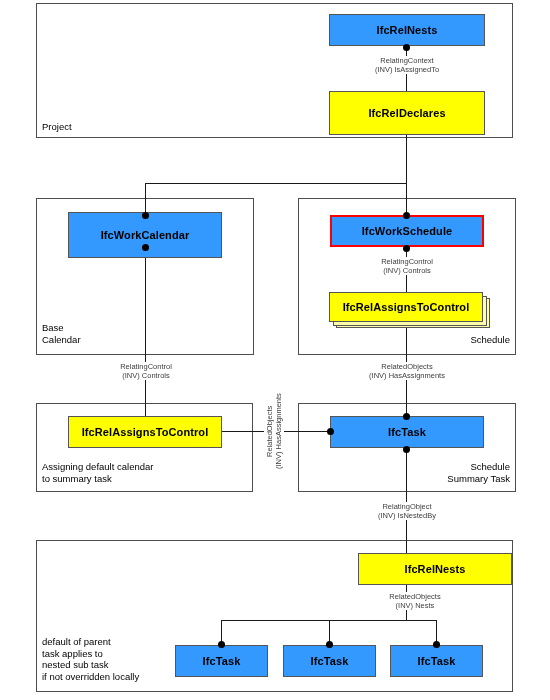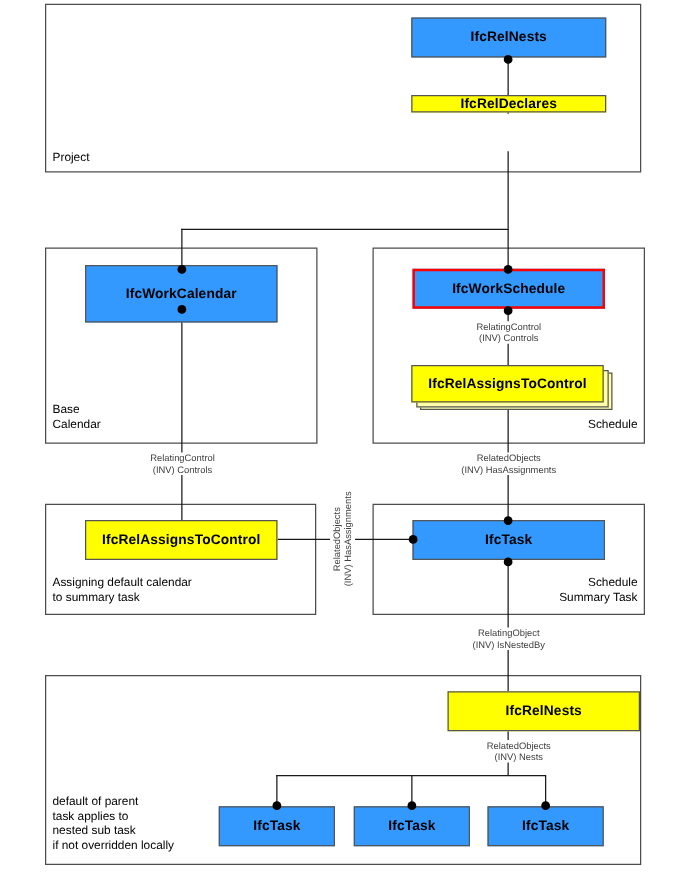--- a/index.html
+++ b/index.html
@@ -120,22 +120,24 @@
 
   <div class="group" style="left:36px; top:3px; width:477px; height:135px;"></div>
   <div class="group-label" style="left:42px; top:121px;">Project</div>
 
   <div class="node entity" style="left:329px; top:14px; width:156px; height:32px;">
     <span>IfcRelNests</span>
   </div>
 
   <div class="dot" style="left:403px; top:44px;"></div>
   <div class="vline" style="left:406px; top:46px; height:45px;"></div>
-
-  <div class="node rel" style="left:329px; top:76px; width:156px; height:14px;">
+  <div class="edge-label" style="left:352px; top:56px; width:108px;">RelatingContext
+(INV) IsAssignedTo</div>
+
+  <div class="node rel" style="left:329px; top:91px; width:156px; height:44px;">
     <span>IfcRelDeclares</span>
   </div>
 
   <div class="vline" style="left:406px; top:121px; height:62px;"></div>
 
   <div class="hline" style="left:145px; top:183px; width:262px;"></div>
   <div class="vline" style="left:145px; top:183px; height:35px;"></div>
   <div class="vline" style="left:406px; top:183px; height:35px;"></div>
 
   <div class="group" style="left:36px; top:198px; width:218px; height:157px;"></div>

